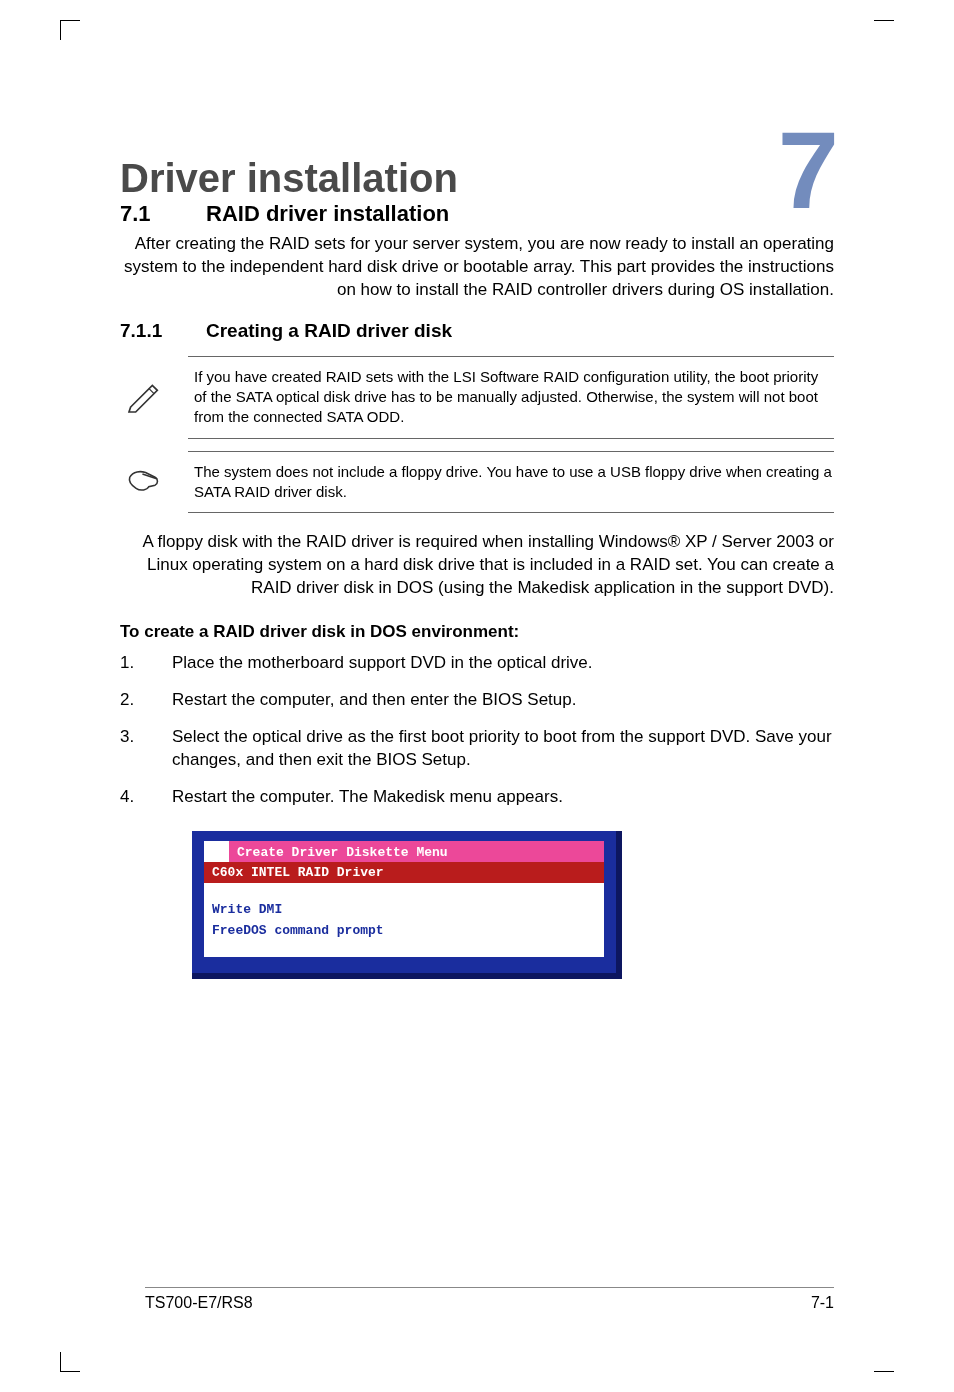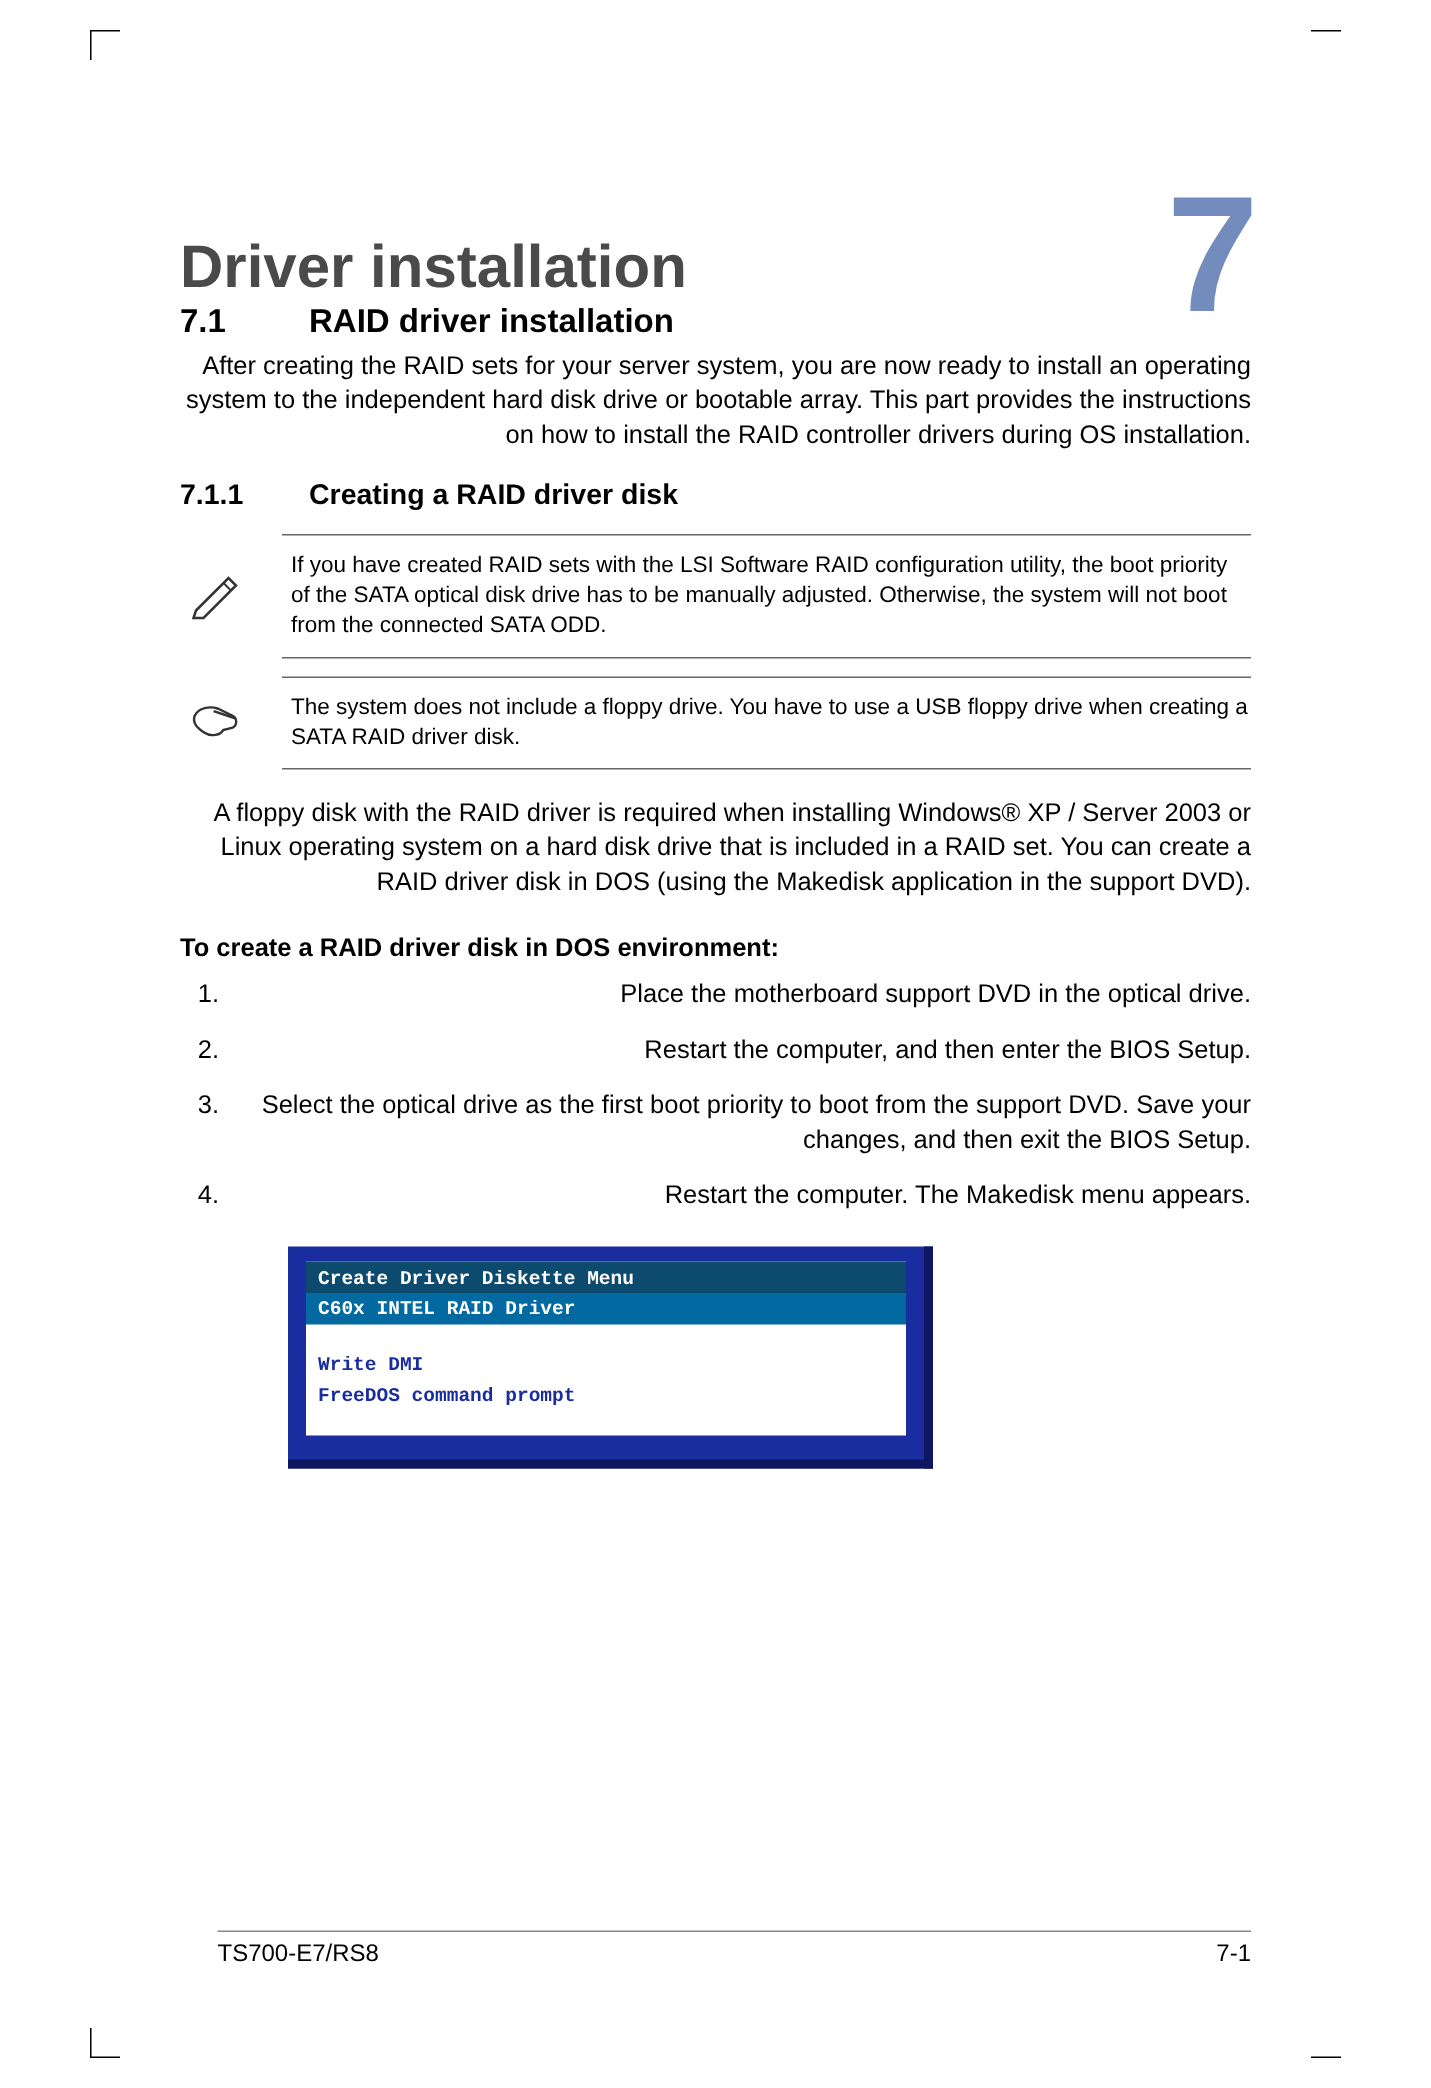--- a/index.html
+++ b/index.html
@@ -102,21 +102,20 @@
     list-style: none;
     counter-reset: step;
     font-size: 17px;
   }
   ol.steps > li {
     counter-increment: step;
     display: flex;
     gap: 26px;
     margin-bottom: 14px;
     line-height: 1.35;
-    text-align: right;
   }
   ol.steps > li::before {
     content: counter(step) ".";
     width: 26px;
     flex: 0 0 26px;
   }
   ol.steps > li > span { flex: 1; }
 
   .menu-outer {
     margin: 22px 0 0 72px;
@@ -124,29 +123,30 @@
     background: #1a2d9e;
     padding: 10px 12px 16px 12px;
     border-right: 6px solid #0d1660;
     border-bottom: 6px solid #0d1660;
   }
   .menu-inner {
     background: #fff;
     padding: 0;
   }
   .menu-header {
-    background: #0c4a6e;
+    background: #ec4899;
     color: #fff;
     font-family: "Courier New", monospace;
     font-weight: bold;
     font-size: 13px;
     padding: 4px 8px 2px 8px;
+    margin-left: 25px;
   }
   .menu-sel {
-    background: #0369a1;
+    background: #b91c1c;
     color: #fff;
     font-family: "Courier New", monospace;
     font-weight: bold;
     font-size: 13px;
     padding: 3px 8px;
   }
   .menu-row {
     color: #1a2d9e;
     font-family: "Courier New", monospace;
     font-weight: bold;

